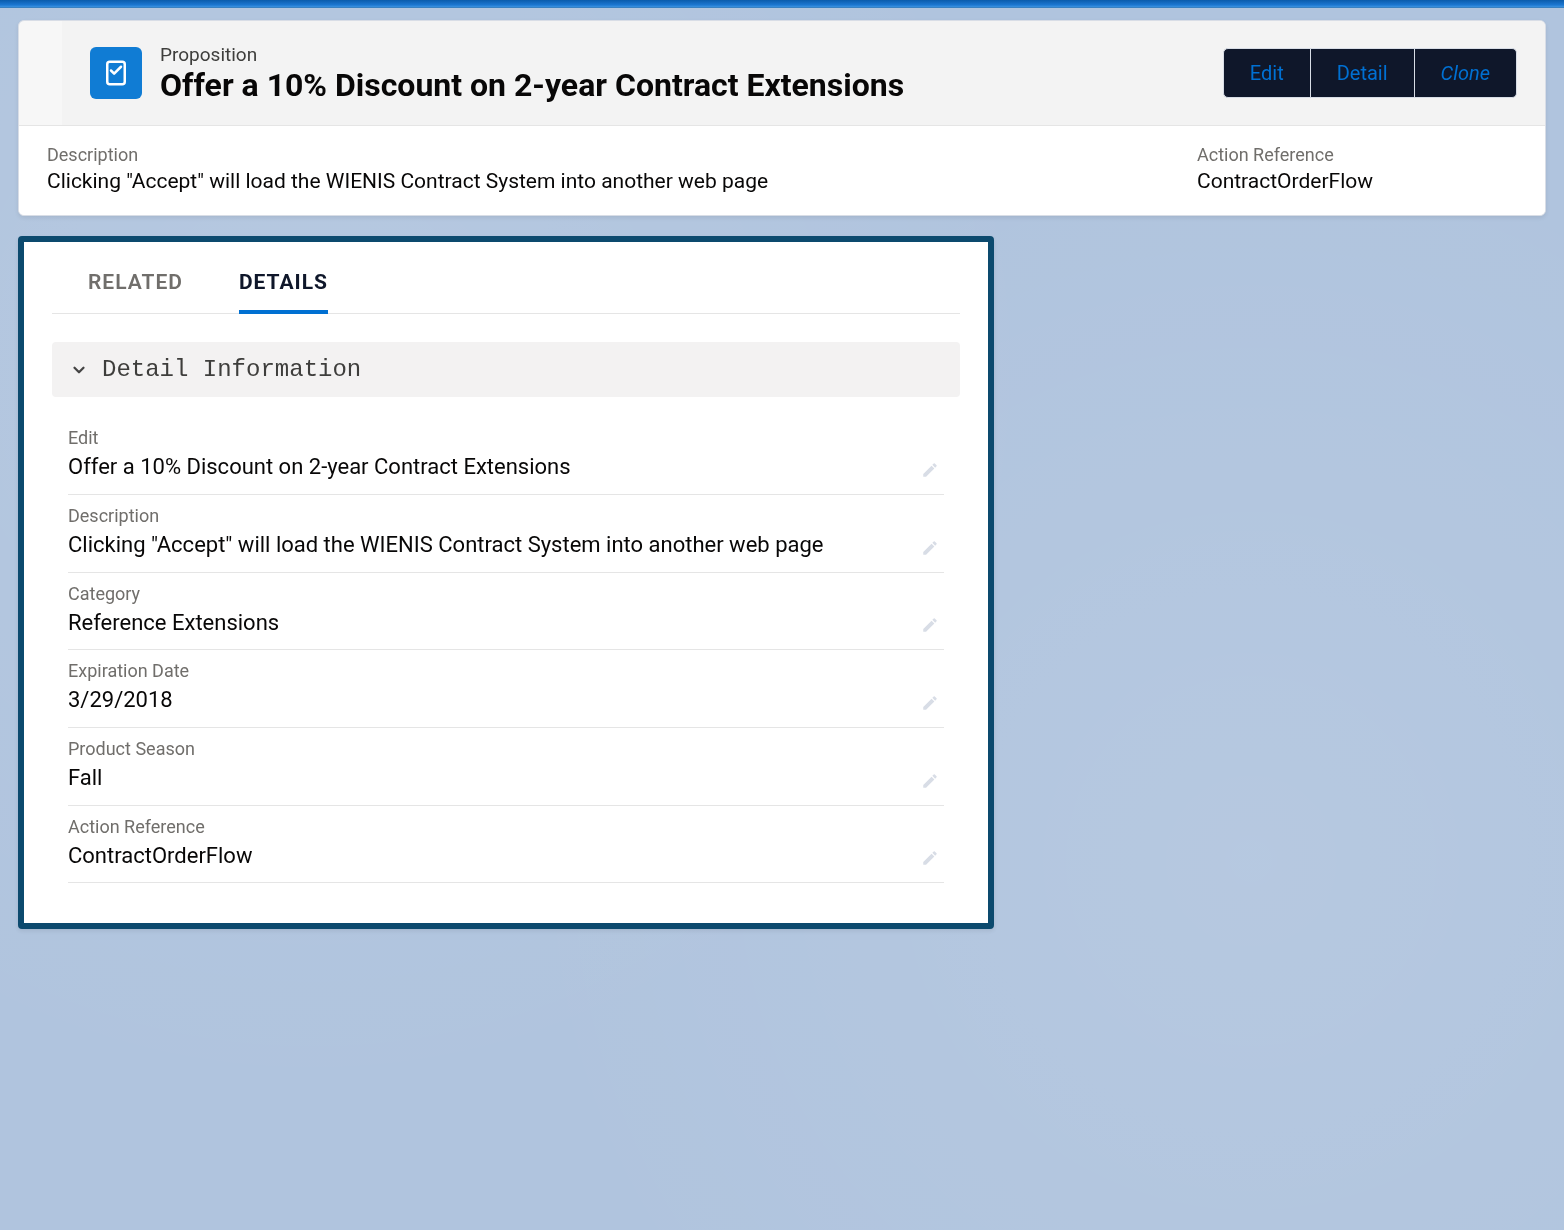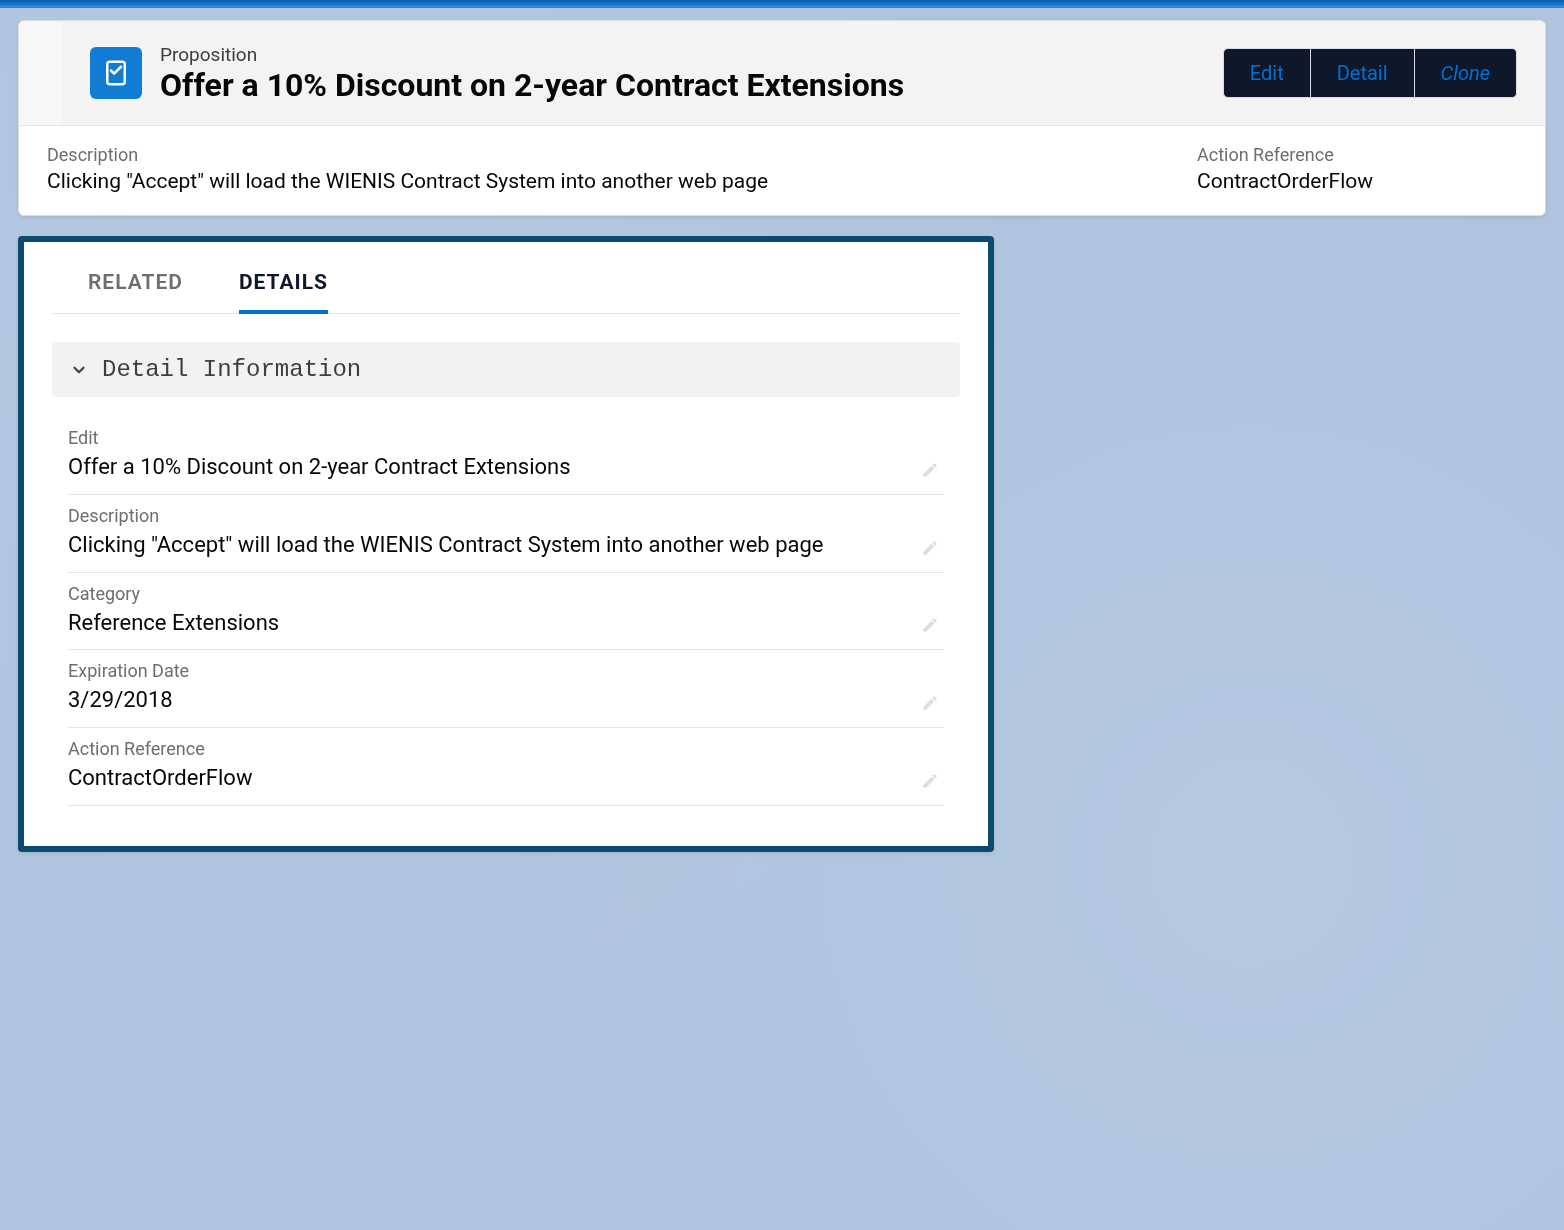--- a/index.html
+++ b/index.html
@@ -237,20 +237,29 @@
     <div class="field-row">
       <div class="field-label">Expiration Date</div>
       <div class="field-value">3/29/2018</div>
       <span class="edit-pencil">
         <svg viewBox="0 0 24 24" fill="currentColor">
             <path d="M3 17.25V21h3.75L17.81 9.94l-3.75-3.75L3 17.25zM20.71 7.04a1 1 0 0 0 0-1.41l-2.34-2.34a1 1 0 0 0-1.41 0l-1.83 1.83 3.75 3.75 1.83-1.83z"></path>
           </svg>
       </span>
     </div>
 
+    <div class="field-row">
+      <div class="field-label">Product Season</div>
+      <div class="field-value">Fall</div>
+      <span class="edit-pencil">
+        <svg viewBox="0 0 24 24" fill="currentColor">
+            <path d="M3 17.25V21h3.75L17.81 9.94l-3.75-3.75L3 17.25zM20.71 7.04a1 1 0 0 0 0-1.41l-2.34-2.34a1 1 0 0 0-1.41 0l-1.83 1.83 3.75 3.75 1.83-1.83z"></path>
+          </svg>
+      </span>
+    </div>
 
     <div class="field-row">
       <div class="field-label">Action Reference</div>
       <div class="field-value">ContractOrderFlow</div>
       <span class="edit-pencil">
         <svg viewBox="0 0 24 24" fill="currentColor">
             <path d="M3 17.25V21h3.75L17.81 9.94l-3.75-3.75L3 17.25zM20.71 7.04a1 1 0 0 0 0-1.41l-2.34-2.34a1 1 0 0 0-1.41 0l-1.83 1.83 3.75 3.75 1.83-1.83z"></path>
           </svg>
       </span>
     </div>

